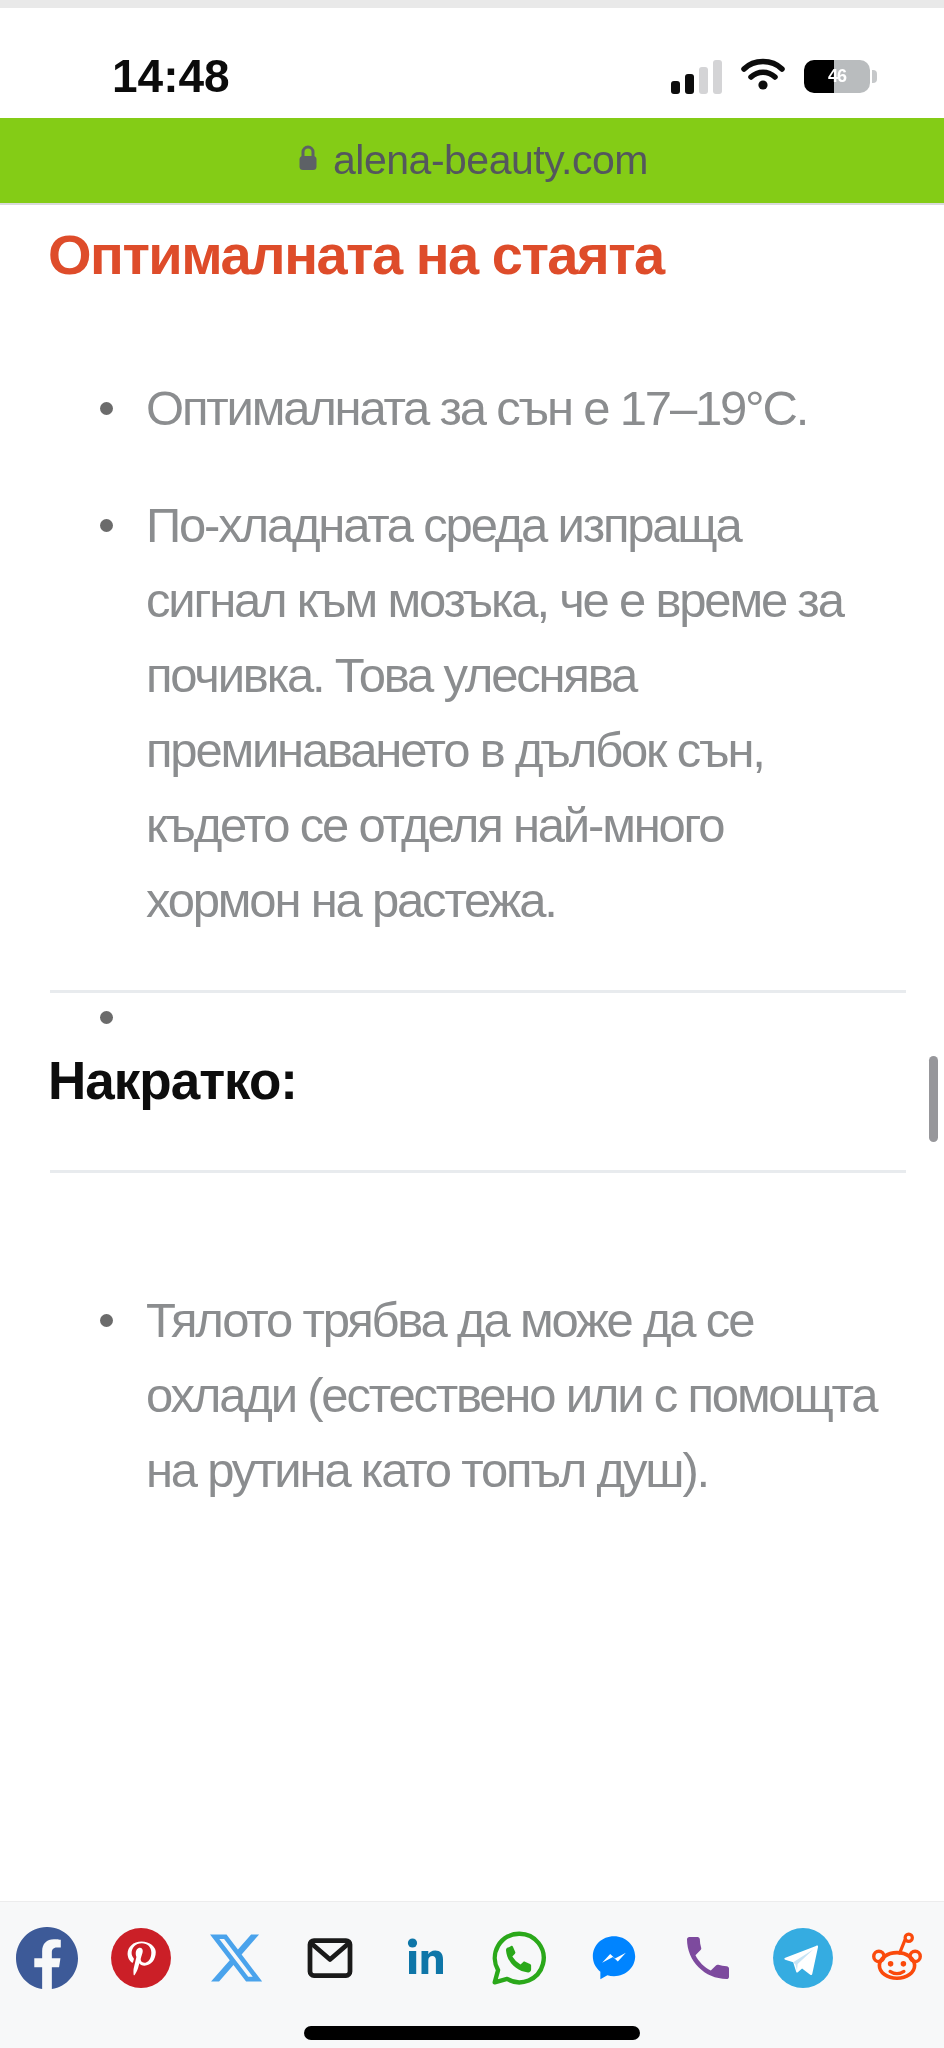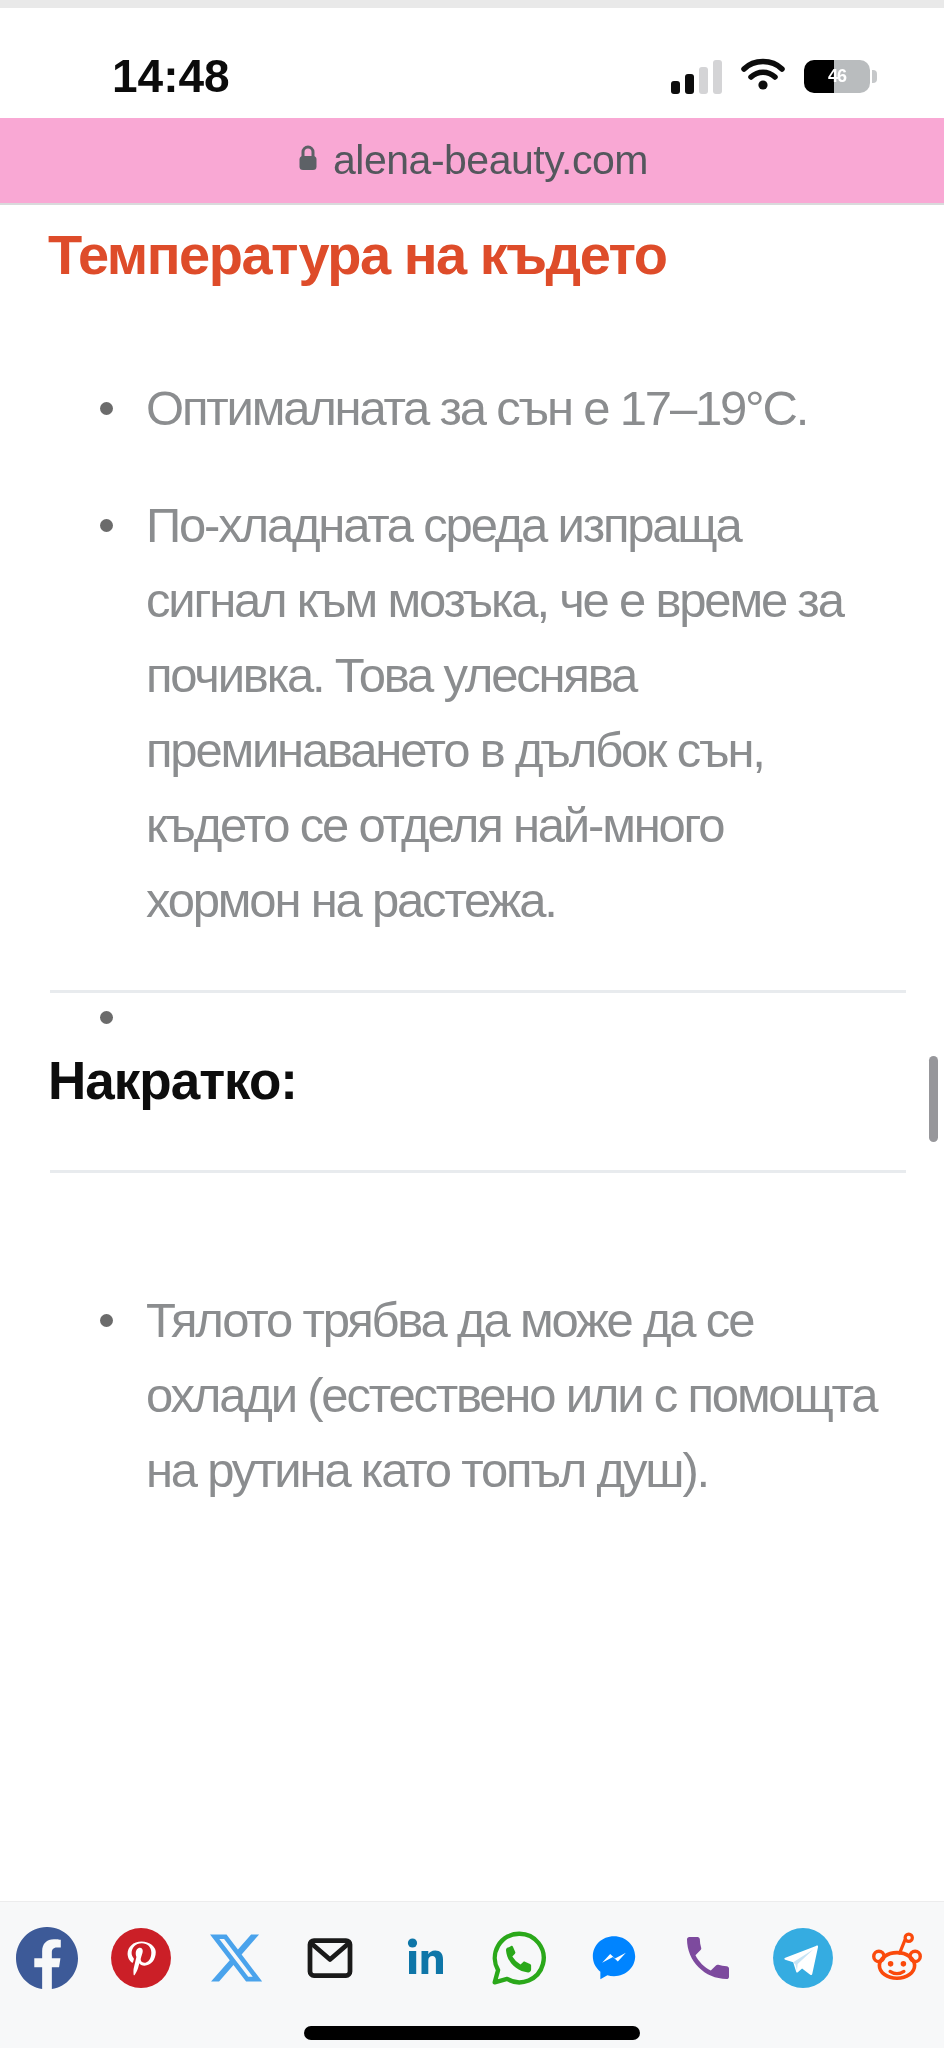--- a/index.html
+++ b/index.html
@@ -29,21 +29,21 @@
     background:linear-gradient(90deg,#000 46%,#b9bcbe 46%);
     letter-spacing:-1px;
   }
   .battery::after{
     content:"";position:absolute;right:-7px;top:10px;width:5px;height:13px;
     background:#c6c8ca;border-radius:0 4px 4px 0;
   }
   
   .url-bar{
     height:85px;display:flex;align-items:center;justify-content:center;gap:13px;
-    background:#f9a8d4;border-bottom:2px solid #d9dadb;box-sizing:content-box;
+    background:#84cc16;border-bottom:2px solid #d9dadb;box-sizing:content-box;
   }
   .url-text{font-size:41px;color:#54575d;letter-spacing:-0.5px;}
   
   .content{position:relative;}
   .section-title{margin:18px 48px 0;font-size:56px;line-height:1.15;font-weight:700;
     color:#DE4C2A;letter-spacing:-1.5px;}
   .section-title.dark{color:#0d0d0d;font-size:53px;margin-top:58px;letter-spacing:-1px;}
   .bullets{margin:84px 0 0 0;padding:0;}
   .bullets.second{margin-top:110px;}
   .bullet-item{
@@ -103,21 +103,21 @@
     <span>
       <svg width="24" height="31" viewBox="0 0 24 31" fill="none">
         <path d="M7 14 V9 a5 5 0 0 1 10 0 v5" stroke="#5d6166" stroke-width="3" fill="none"></path>
         <rect x="3.5" y="13" width="17" height="14" rx="3.5" fill="#5d6166"></rect>
       </svg>
     </span>
     <span class="url-text">alena-beauty.com</span>
   </div>
 
   <div class="content">
-    <h2 class="section-title" style="color: rgb(222, 76, 42);">Температура на където</h2>
+    <h2 class="section-title" style="color: rgb(222, 76, 42);">Оптималната на стаята</h2>
 
     <div class="bullets">
         <div class="bullet-item"><span class="dot"></span><span><span>Оптималната за сън е </span><span class="b">17–19°C</span><span>.</span></span></div>
         <div class="bullet-item"><span class="dot"></span><span><span>По-хладната среда изпраща сигнал към мозъка, че е време за почивка. Това улеснява преминаването в дълбок сън, където се отделя най-много хормон на растежа.</span></span></div>
         <div class="bullet-item"><span class="dot"></span></div>
       </div>
 
     <hr class="divider">
 
     <h2 class="section-title dark" style="color: rgb(13, 13, 13);">Накратко:</h2>

